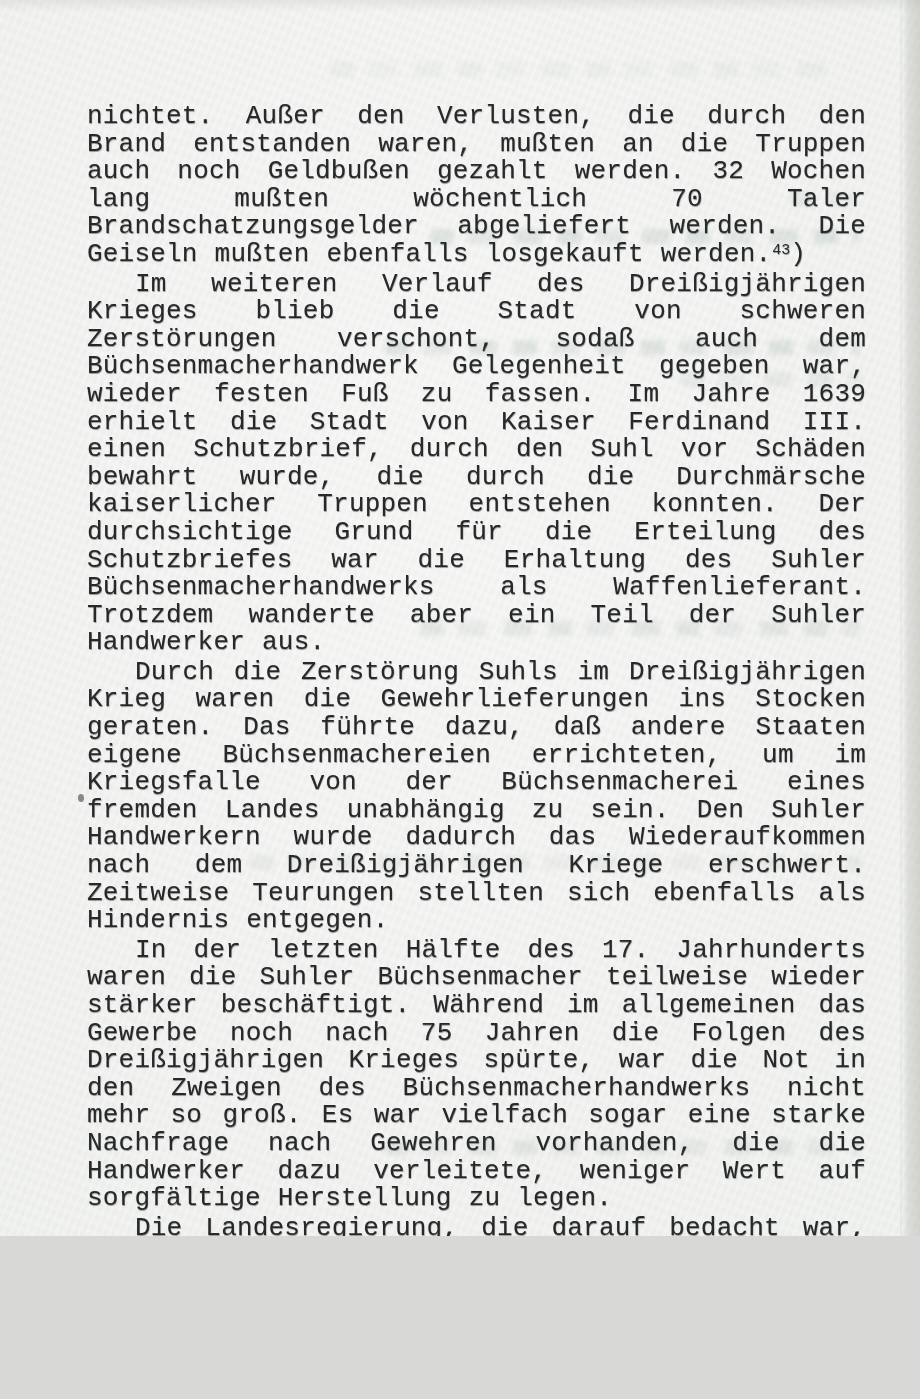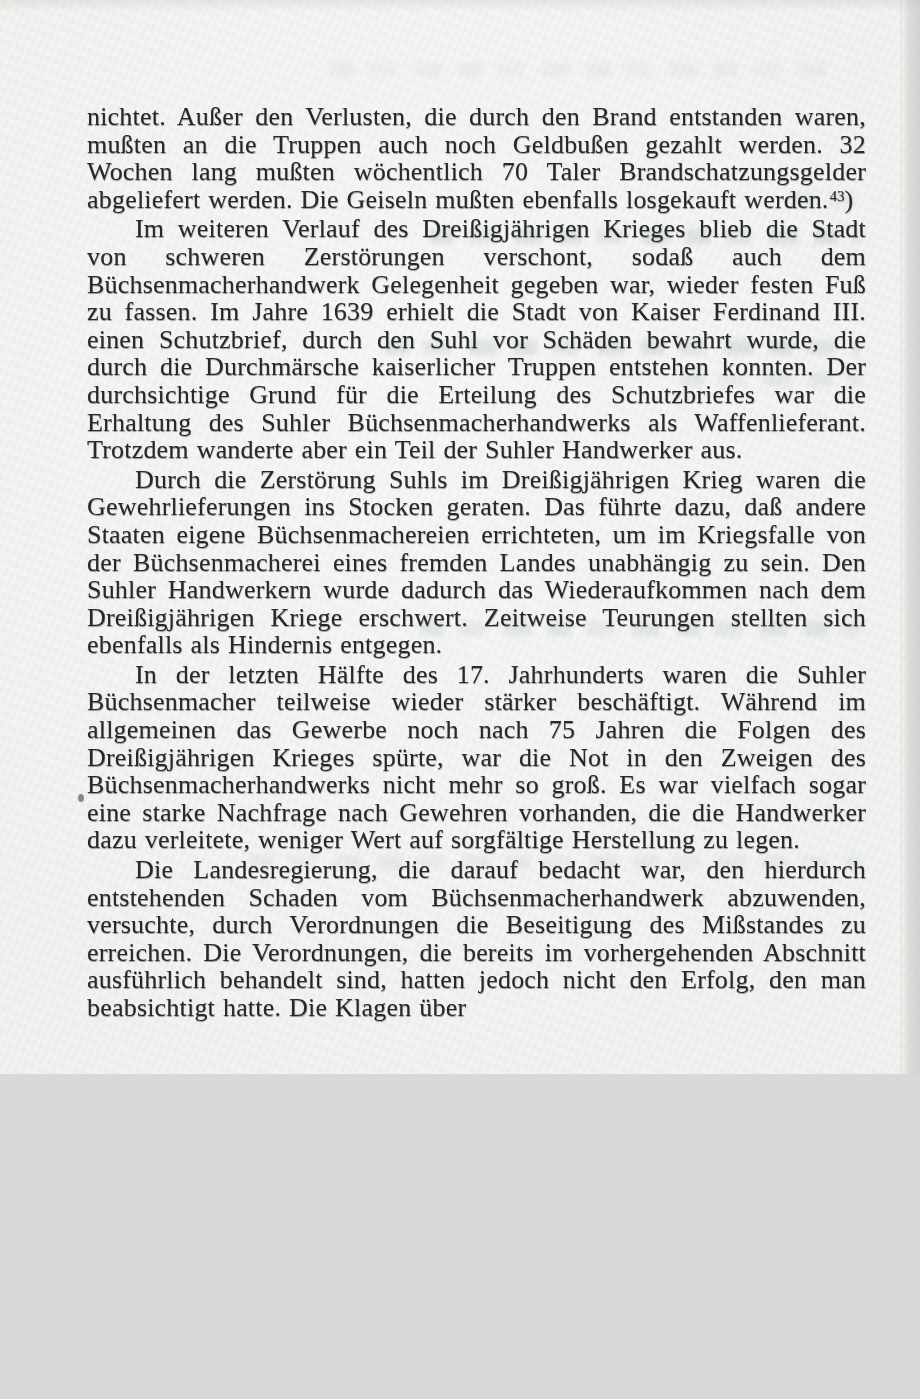--- a/index.html
+++ b/index.html
@@ -1,24 +1,24 @@
 <!DOCTYPE html>
 <html lang="de"><head>
 <meta charset="utf-8">
 <style>
   html, body { margin:0; padding:0; background:#d8d9d6; }
 
   .scan {
     position:relative;
-    width:920px; height:1074px;
+    width:920px; height:1236px;
     margin:0;
     background:
       radial-gradient(ellipse at 46% 38%, #f5f6f4 0%, #f1f2f0 55%, #eef0ed 100%);
     overflow:hidden;
-    font-family:Liberation Serif, serif;
+    font-family:Liberation Mono, monospace;
     color:#26282a;
   }
   
   .scan::before {
     content:""; position:absolute; inset:0; pointer-events:none;
     background:
       repeating-linear-gradient(113deg, rgba(255,255,255,.30) 0 3px, rgba(206,208,203,.10) 3px 7px),
       repeating-linear-gradient(21deg, rgba(255,255,255,.18) 0 5px, rgba(210,212,207,.07) 5px 11px);
     opacity:.5;
   }

